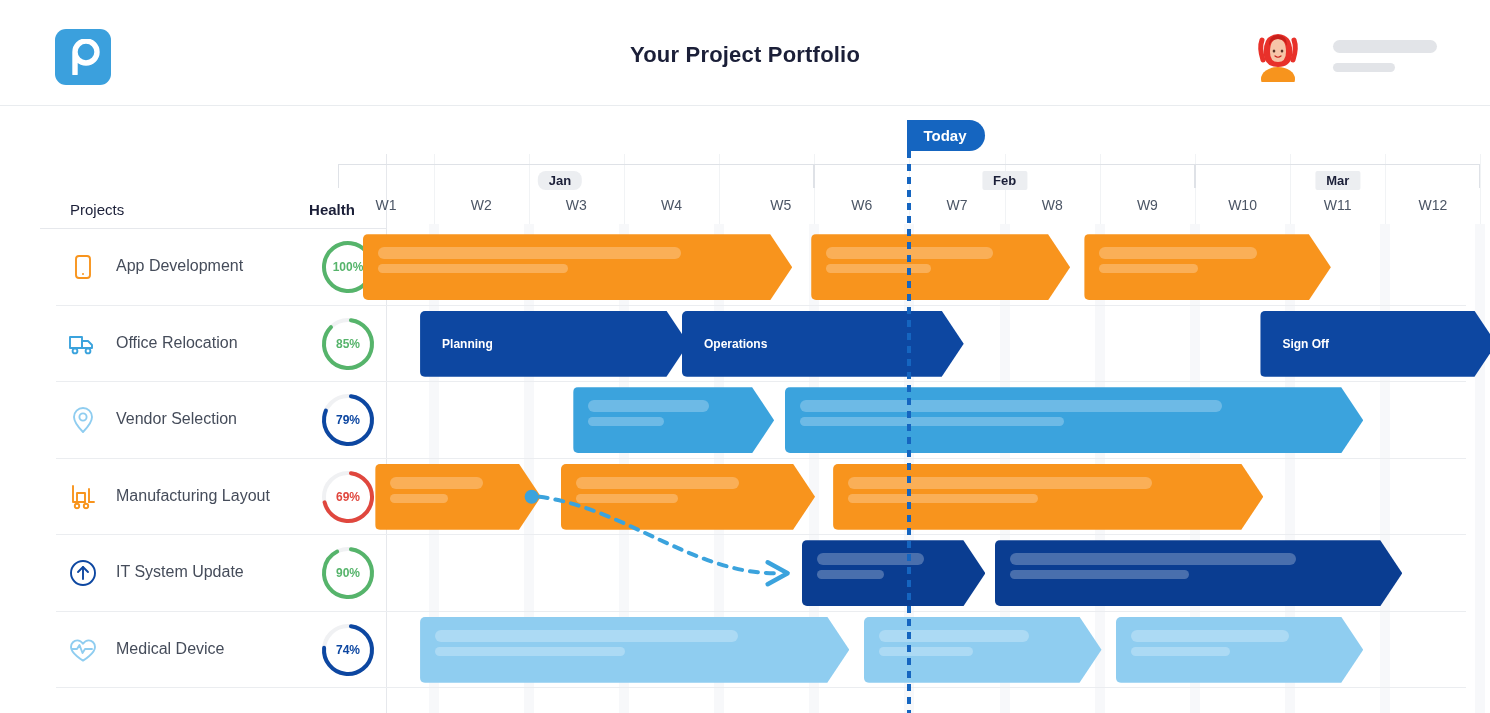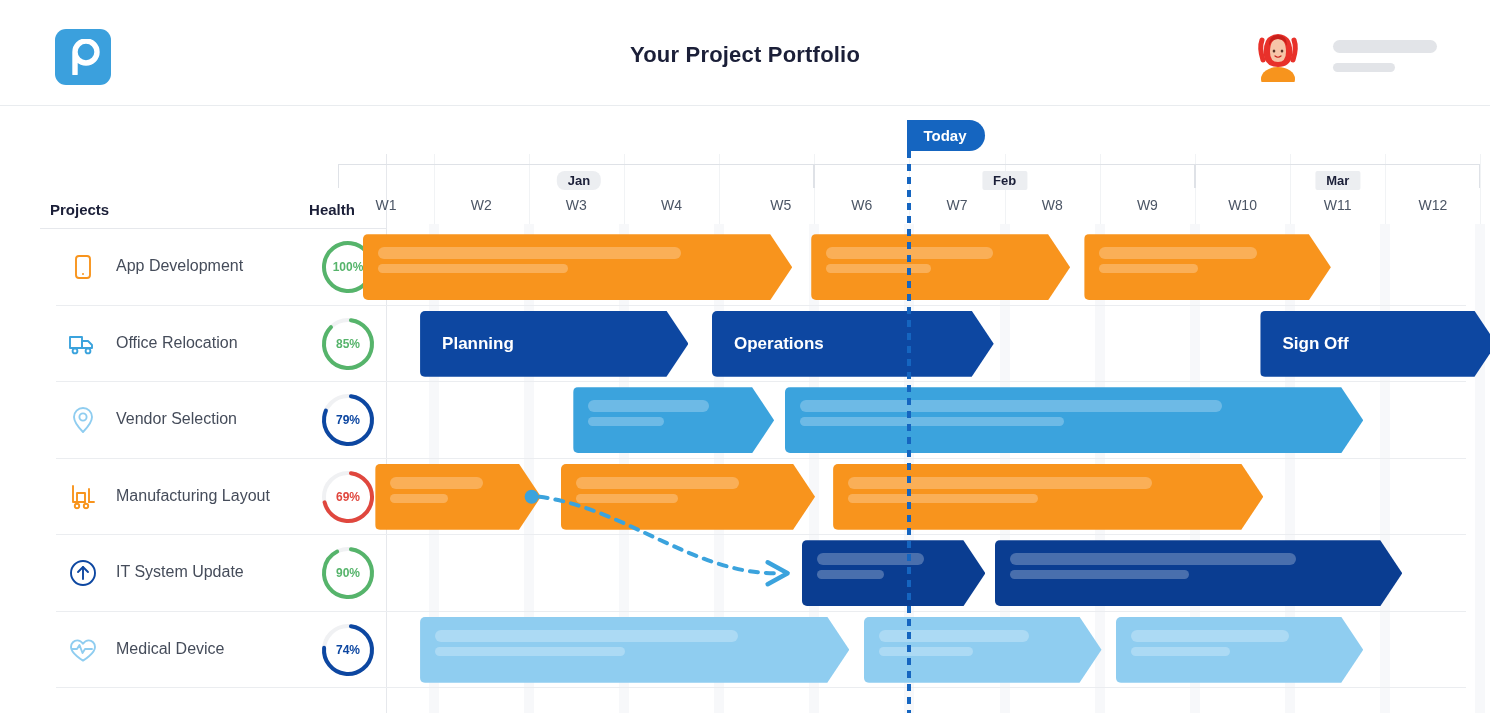--- a/index.html
+++ b/index.html
@@ -39,22 +39,22 @@
     position: absolute; left: 0; top: 106px; width: 1490px; height: 607px;
     background: #ffffff;
   }
   .col-divider {
     position: absolute; left: 386px; top: 48px; width: 1px; height: 559px;
     background: #e6e8ec;
   }
 
   
   .hdr-projects {
-    position: absolute; left: 50px; top: 95px;
-    font-size: 15px; font-weight: bold; color: #1b1f38;
+    position: absolute; left: 70px; top: 95px;
+    font-size: 15px; font-weight: normal; color: #1b1f38;
   }
   .hdr-health {
     position: absolute; left: 300px; top: 95px; width: 64px; text-align: center;
     font-size: 15px; font-weight: bold; color: #1b1f38;
   }
   .hdr-rule {
     position: absolute; left: 40px; top: 122px; width: 346px; height: 1px;
     background: #e6e8ec;
   }
 
@@ -99,21 +99,21 @@
   .health-val {
     position: absolute; left: 0; top: 0; width: 64px; height: 64px;
     display: flex; align-items: center; justify-content: center;
     font-size: 12px; font-weight: bold;
   }
 
   
   .bar { position: absolute; height: 66px; }
   .bar-label {
     position: absolute; left: 22px; top: 50%; transform: translateY(-50%);
-    font-size: 17px; font-weight: bold; color: #ffffff; white-space: nowrap;
+    font-size: 12px; font-weight: bold; color: #ffffff; white-space: nowrap;
   }
   .bar-sk { position: absolute; border-radius: 6px; }
 
   
   .today-line {
     position: absolute; top: 32px; width: 4px; height: 575px;
     background: repeating-linear-gradient(to bottom, #1565c0 0 7px, transparent 7px 13px);
   }
   .today-pill {
     position: absolute; top: 14px; height: 31px; line-height: 31px;
@@ -182,21 +182,21 @@
         <div class="gband" style="left: 1089.48px;"></div>
       </div>
     <div class="col-divider"></div>
 
     <div class="hdr-projects">Projects</div>
     <div class="hdr-health">Health</div>
     <div class="hdr-rule"></div>
 
     <div class="months" id="months">
         <div class="month" style="left: -47.5862px; width: 475.862px;"></div>
-        <div class="month-label" style="left: 193px; border-radius: 8px;">Jan</div>
+        <div class="month-label" style="left: 174px; border-radius: 8px;">Jan</div>
         <div class="month" style="left: 428.276px; width: 380.69px;"></div>
         <div class="month-label" style="left: 618.621px;">Feb</div>
         <div class="month" style="left: 808.966px; width: 285.517px;"></div>
         <div class="month-label" style="left: 951.724px;">Mar</div>
       </div>
     <div class="weeks" id="weeks">
         <div class="week-label" style="left: 0px;">W1</div>
         <div class="week-label" style="left: 95.1724px;">W2</div>
         <div class="week-label" style="left: 190.345px;">W3</div>
         <div class="week-label" style="left: 285.517px;">W4</div>
@@ -245,21 +245,21 @@
             </svg></div>
           <div class="proj-name" style="top: 28.25px;">Office Relocation</div>
           <div class="health" style="top: 6.25px;"><svg width="64" height="64" viewBox="0 0 64 64">
               <circle cx="32" cy="32" r="30" fill="#ffffff"></circle>
               <circle cx="32" cy="32" r="24" fill="none" stroke="#f0f1f3" stroke-width="4"></circle>
               <circle cx="32" cy="32" r="24" fill="none" stroke="#56B46B" stroke-width="4" stroke-linecap="round" stroke-dasharray="128.17698026646354 150.79644737231007" transform="rotate(-83 32 32)"></circle>
             </svg><div class="health-val" style="color:#56B46B">85%</div></div>
           <div class="bar" style="left: 404.083px; width: 268.386px; top: 5.25px; background: rgb(13, 71, 161); border-radius: 5px 0px 0px 5px; clip-path: polygon(0px 0px, calc(100% - 22px) 0px, 100% 50%, calc(100% - 22px) 100%, 0px 100%);">
             <div class="bar-label">Planning</div>
           </div>
-          <div class="bar" style="left: 696px; width: 281.71px; top: 5.25px; background: rgb(13, 71, 161); border-radius: 5px 0px 0px 5px; clip-path: polygon(0px 0px, calc(100% - 22px) 0px, 100% 50%, calc(100% - 22px) 100%, 0px 100%);">
+          <div class="bar" style="left: 666px; width: 281.71px; top: 5.25px; background: rgb(13, 71, 161); border-radius: 5px 0px 0px 5px; clip-path: polygon(0px 0px, calc(100% - 22px) 0px, 100% 50%, calc(100% - 22px) 100%, 0px 100%);">
             <div class="bar-label">Operations</div>
           </div>
           <div class="bar" style="left: 1244.46px; width: 236.028px; top: 5.25px; background: rgb(13, 71, 161); border-radius: 5px 0px 0px 5px; clip-path: polygon(0px 0px, calc(100% - 22px) 0px, 100% 50%, calc(100% - 22px) 100%, 0px 100%);">
             <div class="bar-label">Sign Off</div>
           </div>
           <div class="row-rule" style="top: 75.5px;"></div>
         </div>
         <div class="row" style="top: 276px;">
           <div class="proj-icon" style="top: 22.25px;"><svg width="32" height="32" viewBox="0 0 32 32">
               <path d="M16 28s9-9.2 9-15a9 9 0 10-18 0c0 5.8 9 15 9 15z" stroke="#8FCDF0" stroke-width="1.9" fill="none" stroke-linecap="round" stroke-linejoin="round"></path>

